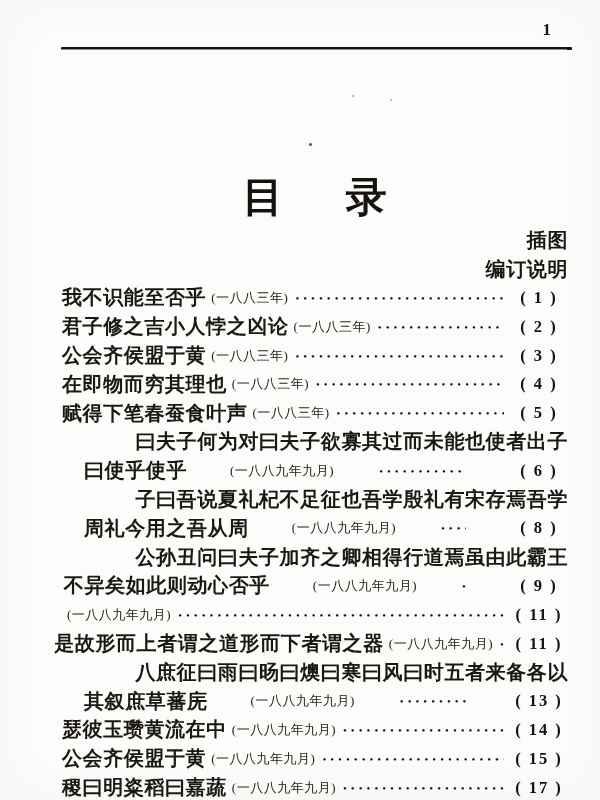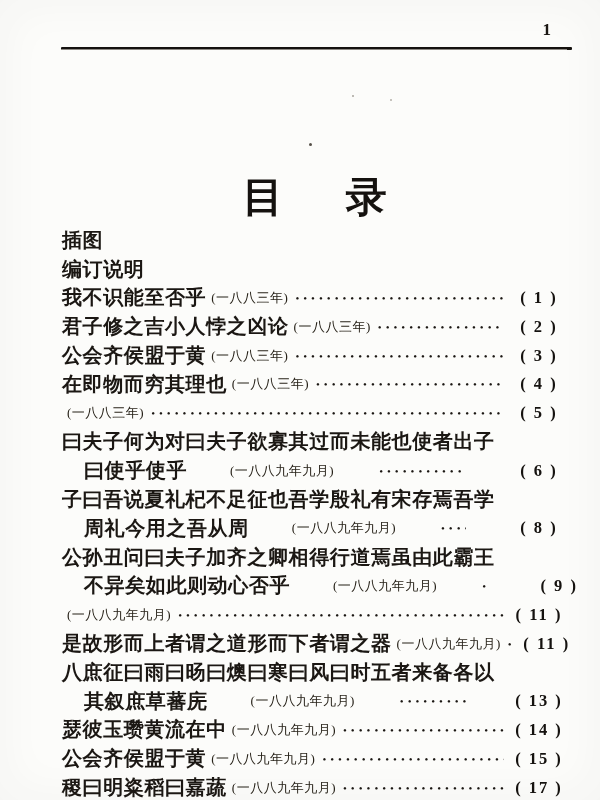--- a/index.html
+++ b/index.html
@@ -28,21 +28,21 @@
   }
   .title{
     position:absolute;top:154px;left:0;width:100%;margin:16px;
     text-align:center;font-size:41px;font-weight:700;
     letter-spacing:3px;word-spacing:46px;color:#15120f;
   }
   .toc{
     position:absolute;top:226px;left:62px;right:32px;
   }
   .row{
-    display:flex;align-items:center;height:28.8px;
+    display:flex;align-items:center;height:28.8px;justify-content:flex-end;
   }
   .row.ind{padding-left:22px;gap:38px;}
   .t{
     font-size:20px;font-weight:600;letter-spacing:0.6px;
     white-space:nowrap;flex:none;color:#1b1713;
   }
   .d{
     font-size:13px;font-weight:500;letter-spacing:0.5px;
     white-space:nowrap;flex:none;margin-left:5px;color:#272219;
   }
@@ -109,20 +109,21 @@
     </div>
 
     <div class="row">
       <span class="t">在即物而穷其理也</span>
       <span class="d">(一八八三年)</span>
       <span class="leader"></span>
       <span class="pg">( 4 )</span>
     </div>
 
     <div class="row">
+      <span class="t">赋得下笔春蚕食叶声</span>
       <span class="d">(一八八三年)</span>
       <span class="leader"></span>
       <span class="pg">( 5 )</span>
     </div>
 
     <div class="row">
       <span class="t">曰夫子何为对曰夫子欲寡其过而未能也使者出子</span>
     </div>
 
     <div class="row ind">

